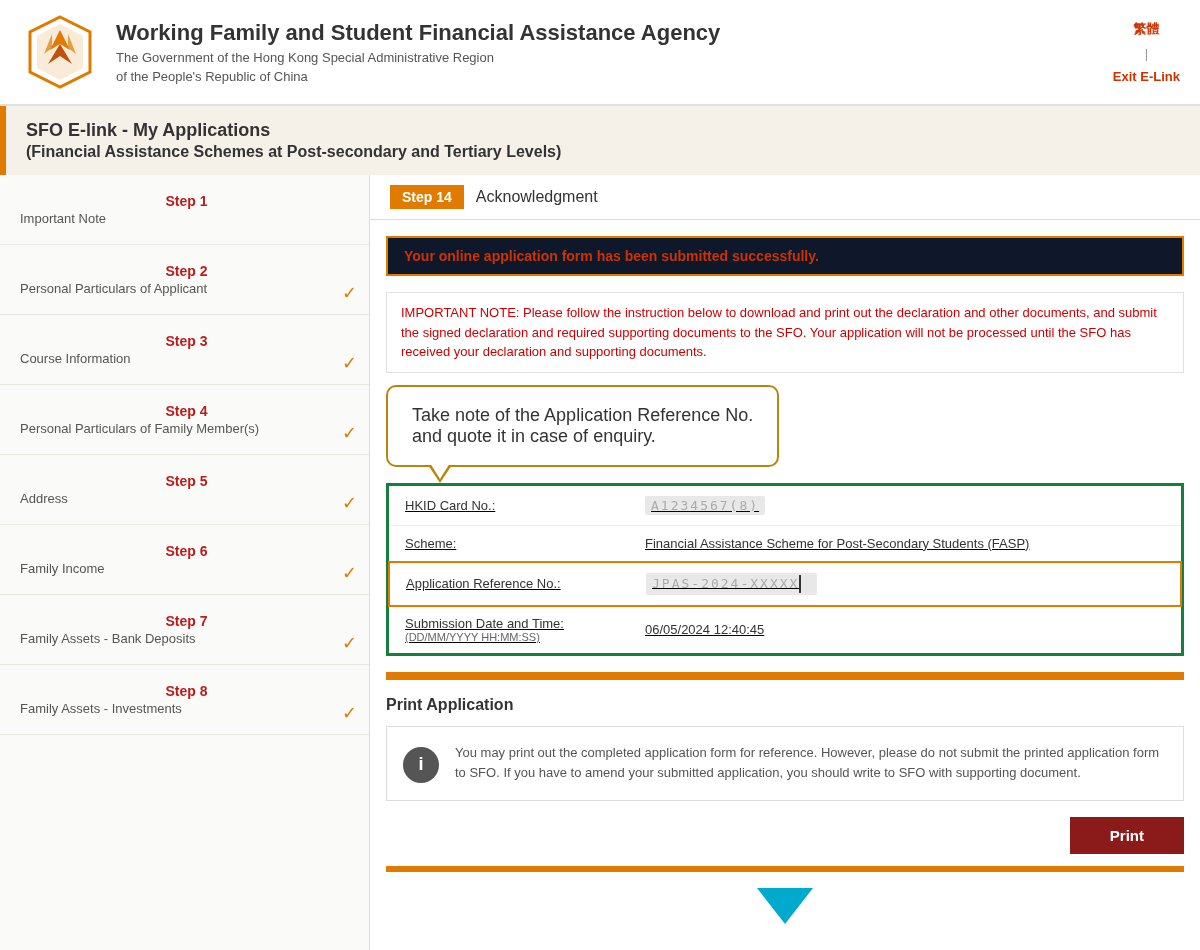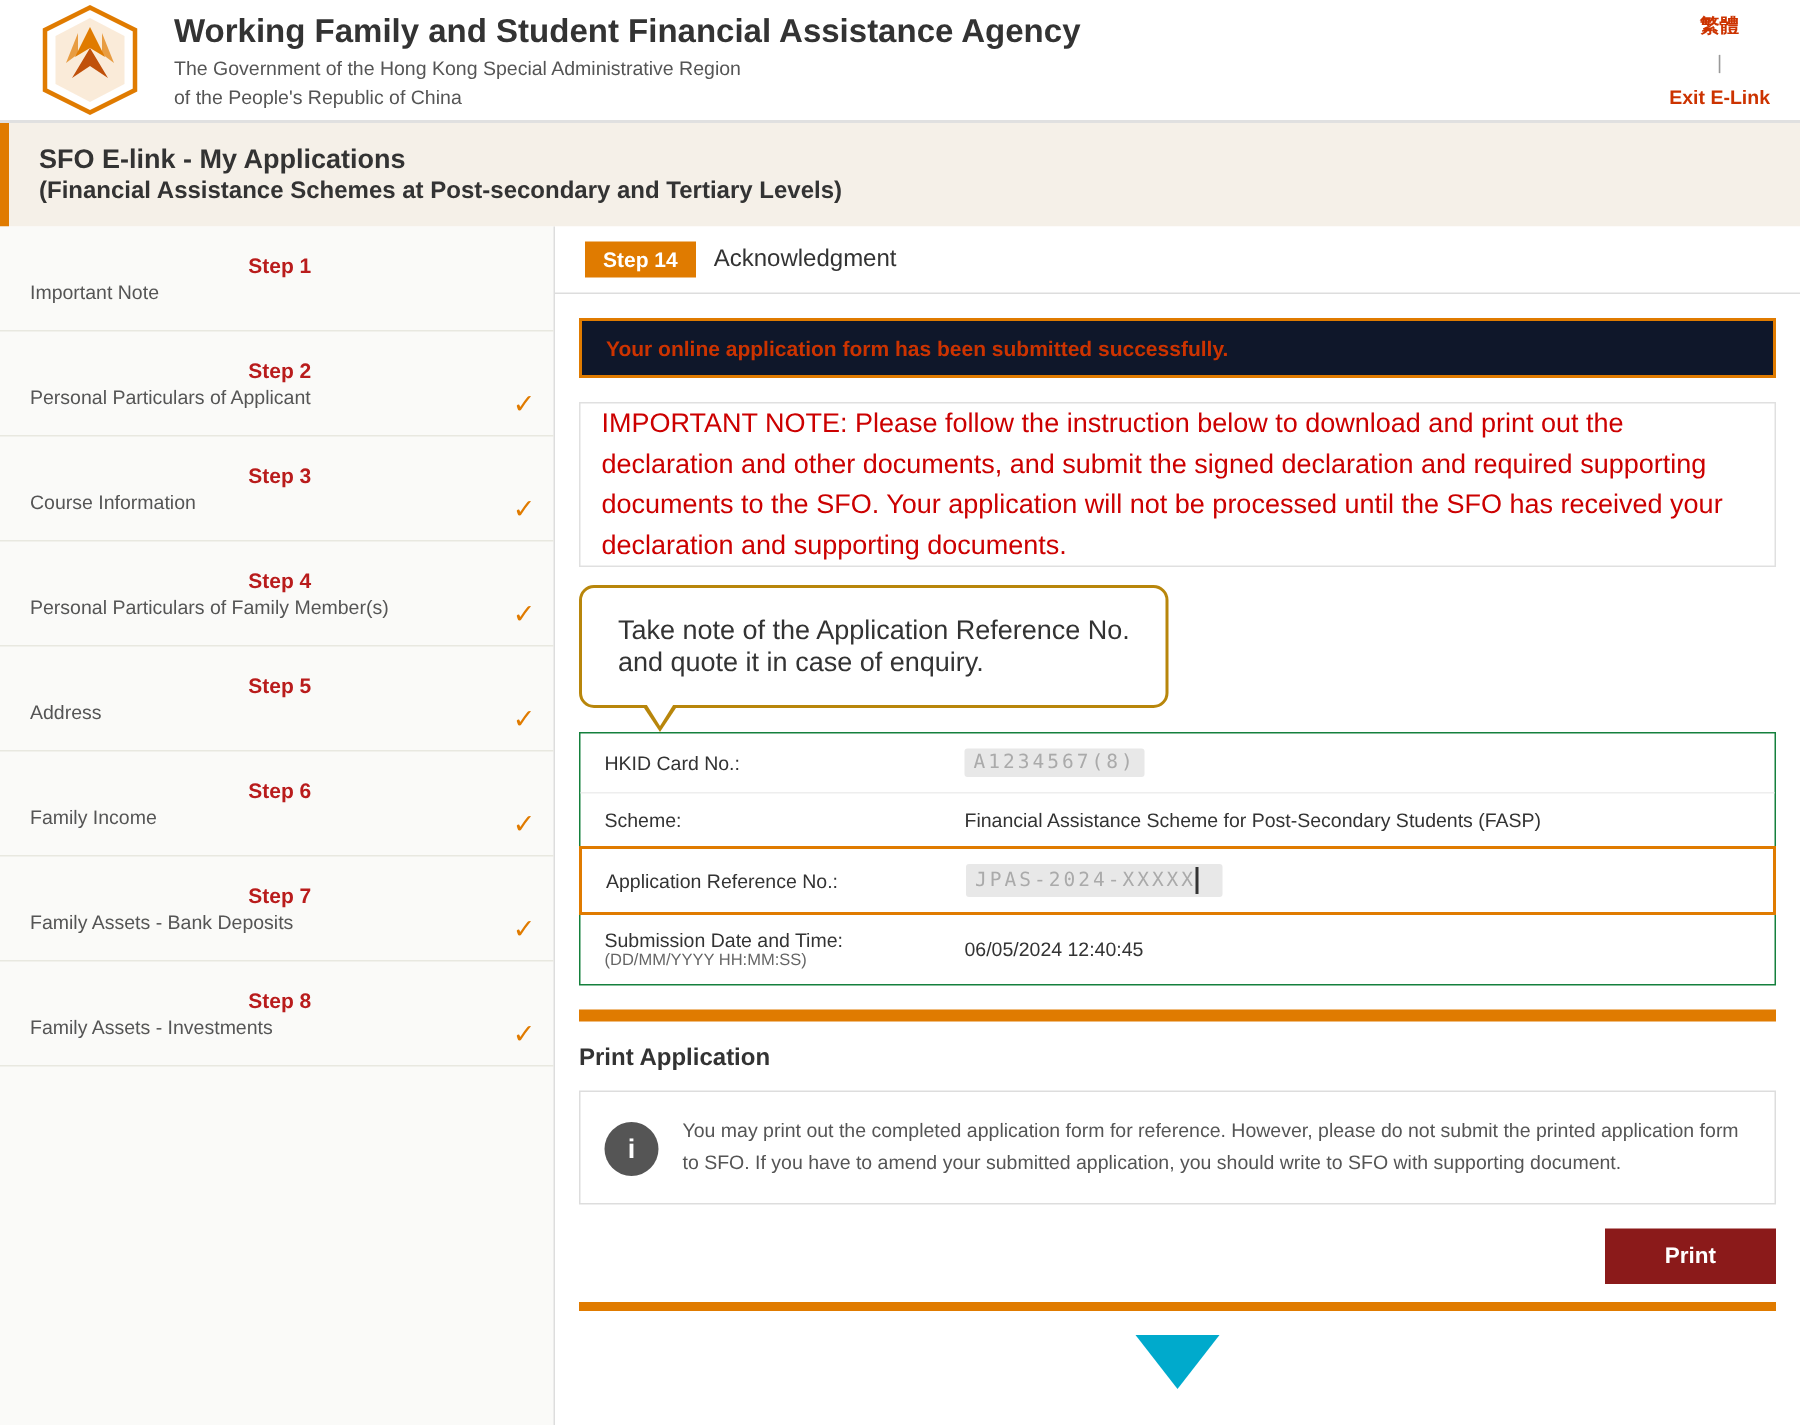--- a/index.html
+++ b/index.html
@@ -1,19 +1,19 @@
 <!DOCTYPE html>
 <html><head>
   <meta charset="utf-8">
   <style>
     * { box-sizing: border-box; margin: 0; padding: 0; }
     body { font-family: Arial, sans-serif; font-size: 14px; background: #fff; width: 1200px; min-height: 950px; }
 
     
-    .header { display: flex; align-items: center; justify-content: space-between; padding: 0 20px; border-bottom: 2px solid #e0e0e0; background: #fff; }
+    .header { display: flex; align-items: center; justify-content: space-between; padding: 12px 20px; border-bottom: 2px solid #e0e0e0; background: #fff; }
     .header-left { display: flex; align-items: center; gap: 16px; }
     .logo { width: 80px; height: 80px; }
     .header-title { font-size: 22px; font-weight: bold; color: #333; }
     .header-subtitle { font-size: 13px; color: #555; margin-top: 4px; }
     .header-right { display: flex; align-items: center; gap: 8px; font-size: 13px; color: #333; flex-direction: column; }
     .header-right a { color: #cc3300; text-decoration: none; font-weight: bold; }
     .header-divider { color: #999; }
 
     
     .page-title-bar { background: #f5f0e8; border-left: 6px solid #e07b00; padding: 14px 20px; margin: 0; }
@@ -36,30 +36,30 @@
     
     .step-header { display: flex; align-items: center; background: #fff; border-bottom: 1px solid #ddd; padding: 10px 20px; }
     .step-badge { background: #e07b00; color: #fff; font-weight: bold; font-size: 14px; padding: 4px 12px; margin-right: 12px; }
     .step-title { font-size: 16px; font-weight: normal; color: #333; }
 
     
     .success-banner { border: 2px solid #e07b00; padding: 10px 16px; margin: 16px; background: #0f172a; }
     .success-banner p { color: #cc3300; font-weight: bold; font-size: 14px; }
 
     
-    .important-note { margin: 0 16px 12px 16px; padding: 0 14px; border: 1px solid #e0e0e0; background: #fff; font-size: 18px; color: #c00; line-height: 1.5; }
+    .important-note { margin: 0 16px 12px 16px; padding: 10px 14px; border: 1px solid #e0e0e0; background: #fff; font-size: 13px; color: #c00; line-height: 1.5; }
 
     
     .tooltip-wrap { position: relative; margin: 0 16px 16px 16px; }
     .tooltip-bubble { background: #fff; border: 2px solid #b8860b; border-radius: 10px; padding: 18px 24px; font-size: 18px; color: #333; max-width: 560px; display: inline-block; position: relative; }
     .tooltip-bubble::after { content: ''; position: absolute; bottom: -18px; left: 40px; width: 0; height: 0; border-left: 12px solid transparent; border-right: 12px solid transparent; border-top: 18px solid #b8860b; }
     .tooltip-bubble::before { content: ''; position: absolute; bottom: -14px; left: 42px; width: 0; height: 0; border-left: 10px solid transparent; border-right: 10px solid transparent; border-top: 16px solid #fff; z-index: 1; }
 
     
-    .info-table { margin: 16px 16px 0 16px; border: 1px solid #15803d; }
+    .info-table { margin: 16px 16px 0 16px; border: 3px solid #15803d; text-decoration: underline; }
     .info-row { display: flex; border-bottom: 1px solid #eee; padding: 10px 16px; align-items: center; }
     .info-row:last-child { border-bottom: none; }
     .info-label { width: 240px; color: #333; font-size: 13px; flex-shrink: 0; }
     .info-label-sub { font-size: 11px; color: #666; }
     .info-value { color: #333; font-size: 13px; }
     .info-value.blurred { color: #aaa; background: #e8e8e8; padding: 2px 6px; border-radius: 2px; font-family: monospace; letter-spacing: 2px; }
     .info-row.highlighted { border: 2px solid #e07b00; margin: -1px; background: #fff; }
 
     
     .print-section { margin: 16px; }

